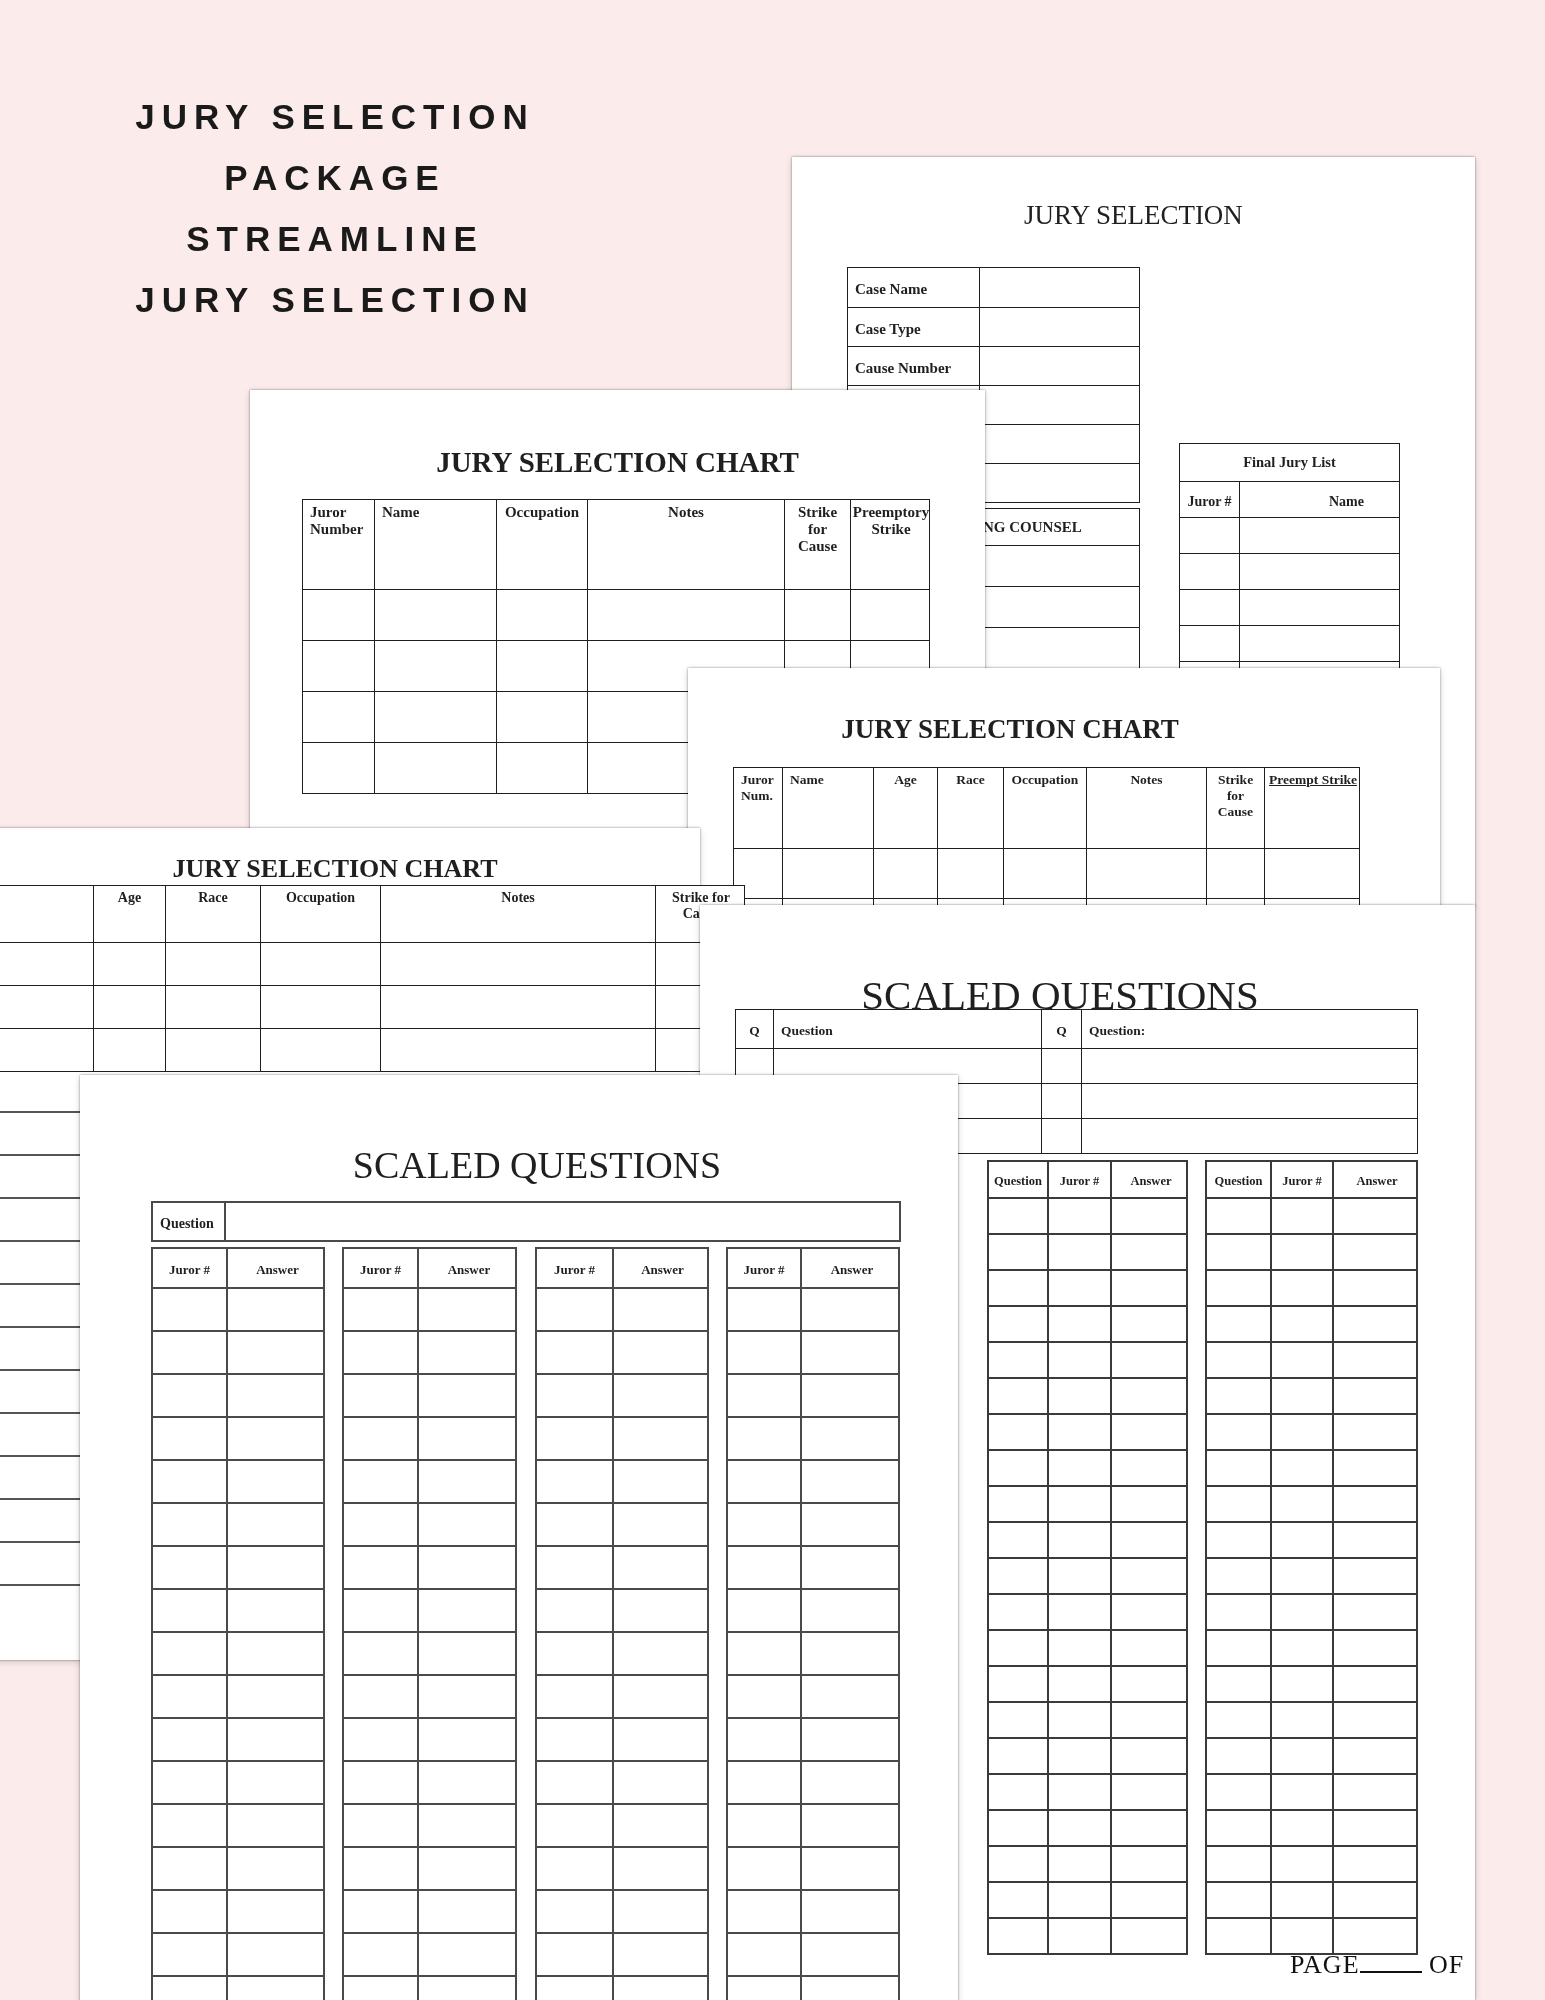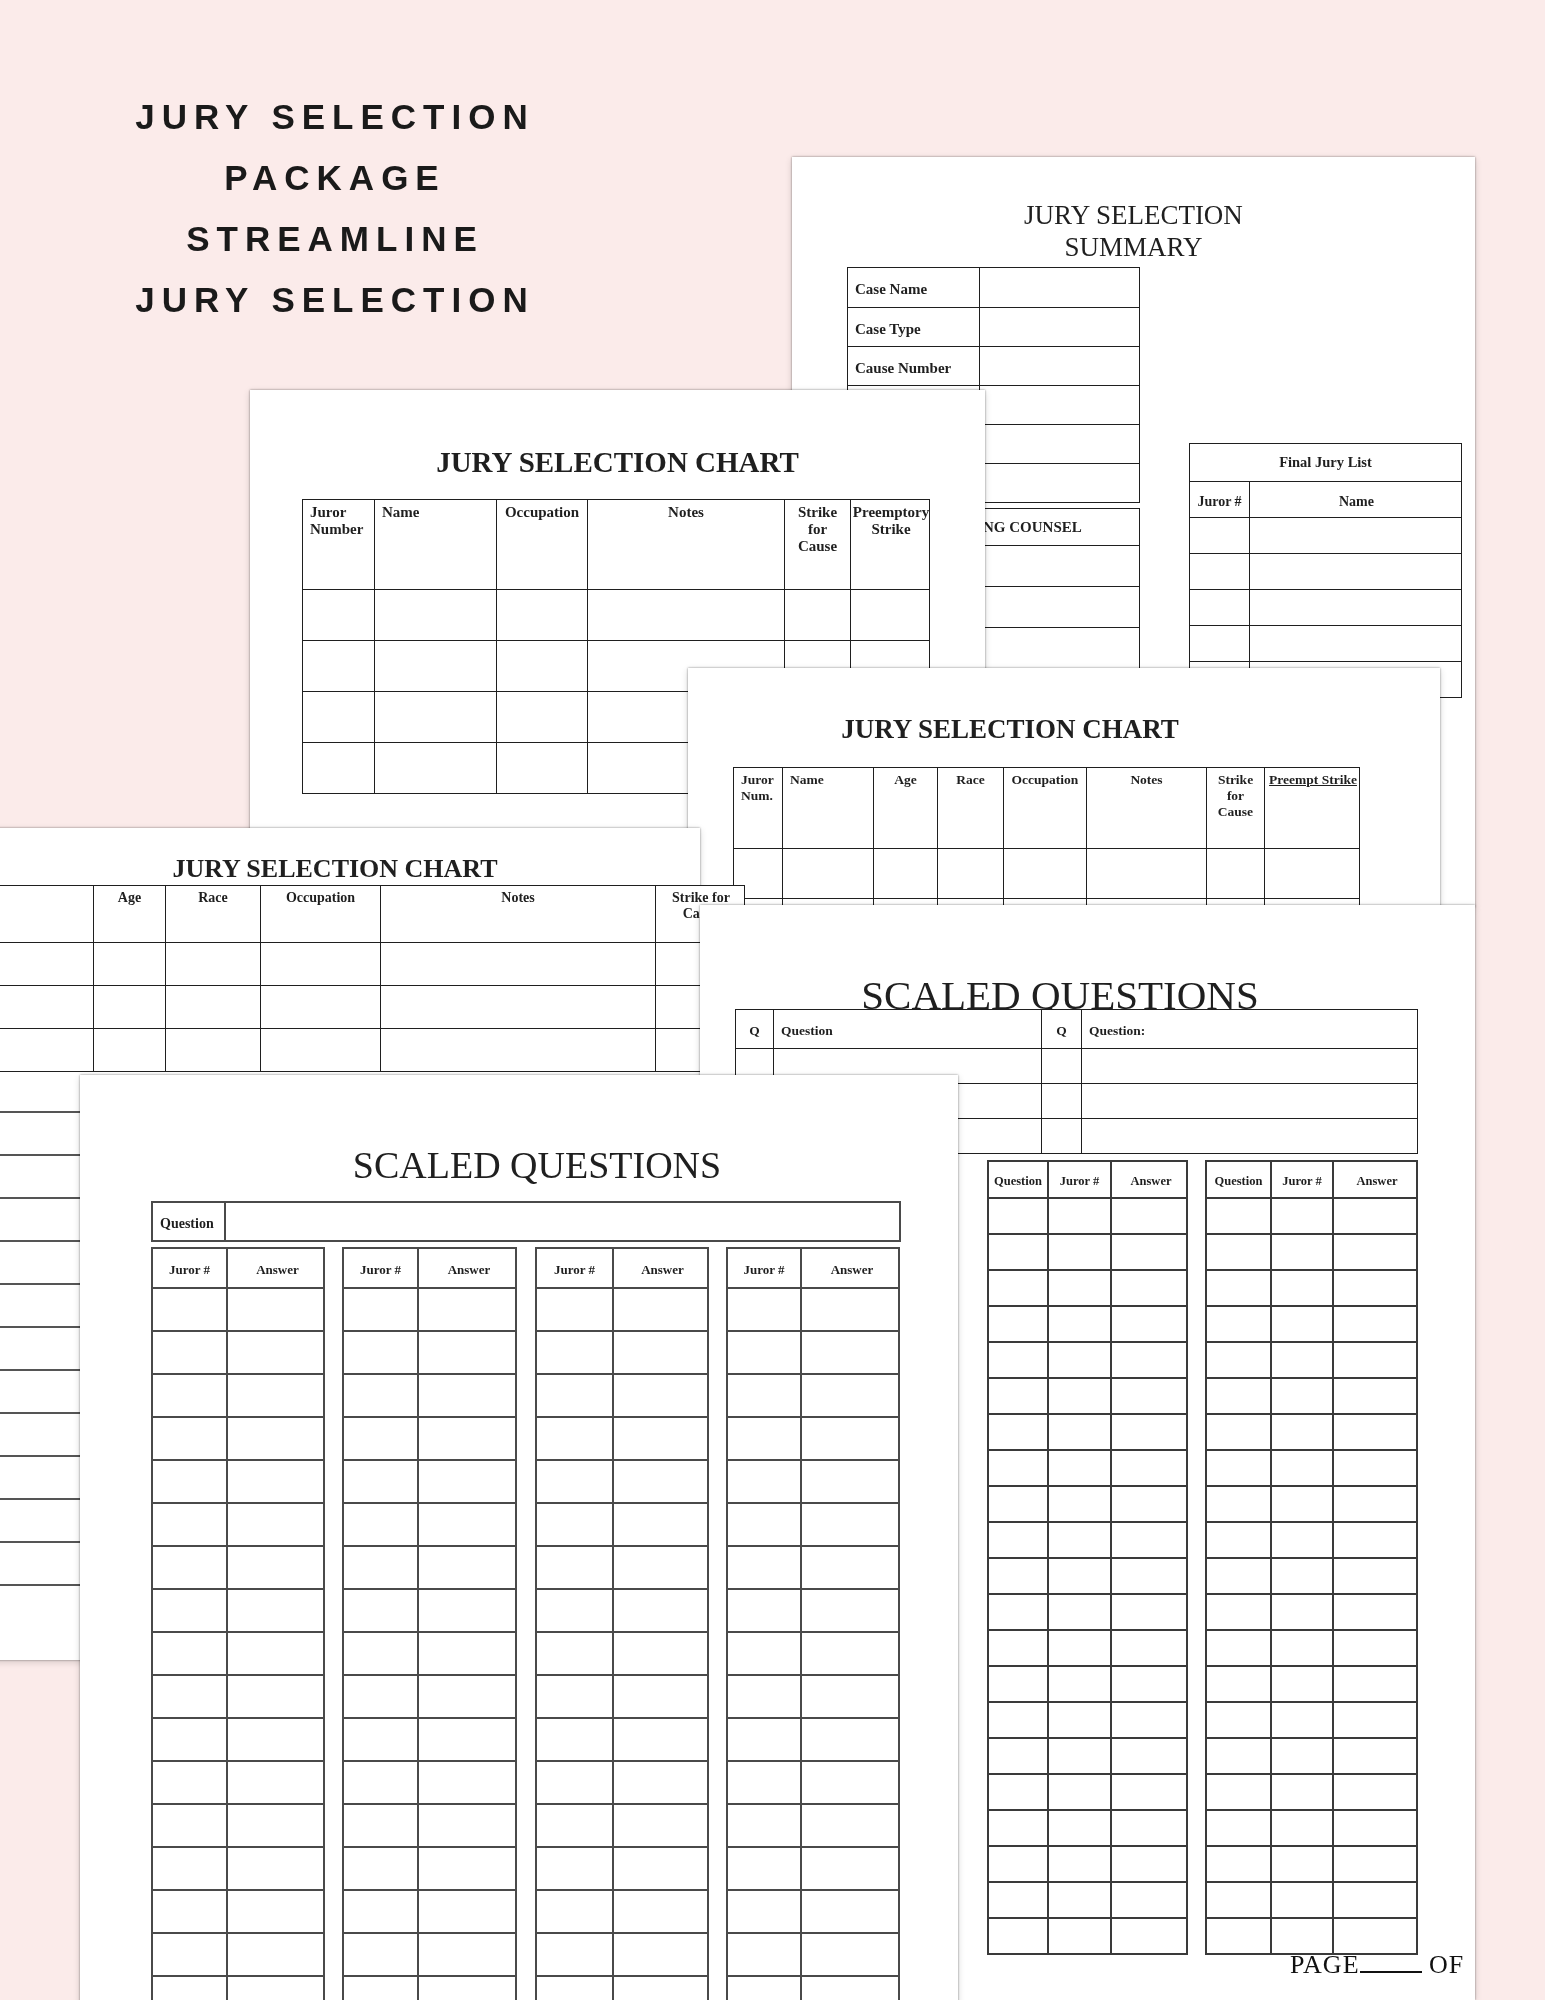--- a/index.html
+++ b/index.html
@@ -42,21 +42,20 @@
 
   <div id="hero">
     <div>JURY SELECTION PACKAGE</div>
     <div>STREAMLINE</div>
     <div>JURY SELECTION</div>
   </div>
 
   <div class="page" id="pg-summary" style="left:792px;top:157px;width:683px;height:750px;z-index:1;">
     <div class="pgtitle" style="left:0;right:0;top:42px;font-size:27px;line-height:32px;">
       <div>JURY SELECTION</div>
-      <div>SUMMARY</div>
     </div>
     <div id="tbl-counsel" class="tbl" style="left: -22px; top: 351px; width: 370px; border: 1.5px solid var(--ink); font-size: 14px;">
         <div class="banner" style="height: 36px; font-size: 15px; justify-content: flex-start; padding-left: 212px;">NG COUNSEL</div>
         <div class="trow" style="height: 41px; border-top: 1.5px solid var(--ink);">
           <div class="tcell" style="width: 370px; flex: 0 0 370px; justify-content: center; text-align: center; align-items: center; padding: 4px 3px 0px;"></div>
         </div>
         <div class="trow" style="height: 41px; border-top: 1.5px solid var(--ink);">
           <div class="tcell" style="width: 370px; flex: 0 0 370px; justify-content: center; text-align: center; align-items: center; padding: 4px 3px 0px;"></div>
         </div>
         <div class="trow" style="height: 41px; border-top: 1.5px solid var(--ink);">
@@ -82,21 +81,21 @@
         </div>
         <div class="trow" style="height: 39px; border-top: 1.5px solid var(--ink);">
           <div class="tcell" style="width: 131px; flex: 0 0 131px; justify-content: center; text-align: center; align-items: center; padding: 4px 3px 0px;"></div>
           <div class="tcell" style="width: 162px; flex: 0 0 162px; border-left: 1.5px solid var(--ink); justify-content: center; text-align: center; align-items: center; padding: 4px 3px 0px;"></div>
         </div>
         <div class="trow" style="height: 39px; border-top: 1.5px solid var(--ink);">
           <div class="tcell" style="width: 131px; flex: 0 0 131px; justify-content: center; text-align: center; align-items: center; padding: 4px 3px 0px;"></div>
           <div class="tcell" style="width: 162px; flex: 0 0 162px; border-left: 1.5px solid var(--ink); justify-content: center; text-align: center; align-items: center; padding: 4px 3px 0px;"></div>
         </div>
       </div>
-    <div id="tbl-fjl" class="tbl" style="left: 397px; top: 286px; width: 273px; border: 1.5px solid var(--ink); font-size: 14px;">
+    <div id="tbl-fjl" class="tbl" style="left: 387px; top: 286px; width: 221px; border: 1.5px solid var(--ink); font-size: 14px;">
         <div class="banner" style="height: 37px; font-size: 14.5px; justify-content: center;">Final Jury List</div>
         <div class="trow" style="height: 36px; border-top: 1.5px solid var(--ink);">
           <div class="tcell hdr" style="width: 59px; flex: 0 0 59px; justify-content: center; text-align: center; align-items: center; padding: 4px 3px 0px;">Juror #</div>
           <div class="tcell hdr" style="width: 214px; flex: 0 0 214px; border-left: 1.5px solid var(--ink); justify-content: center; text-align: center; align-items: center; padding: 4px 3px 0px;">Name</div>
         </div>
         <div class="trow" style="height: 36px; border-top: 1.5px solid var(--ink);">
           <div class="tcell" style="width: 59px; flex: 0 0 59px; justify-content: center; text-align: center; align-items: center; padding: 4px 3px 0px;"></div>
           <div class="tcell" style="width: 214px; flex: 0 0 214px; border-left: 1.5px solid var(--ink); justify-content: center; text-align: center; align-items: center; padding: 4px 3px 0px;"></div>
         </div>
         <div class="trow" style="height: 36px; border-top: 1.5px solid var(--ink);">

